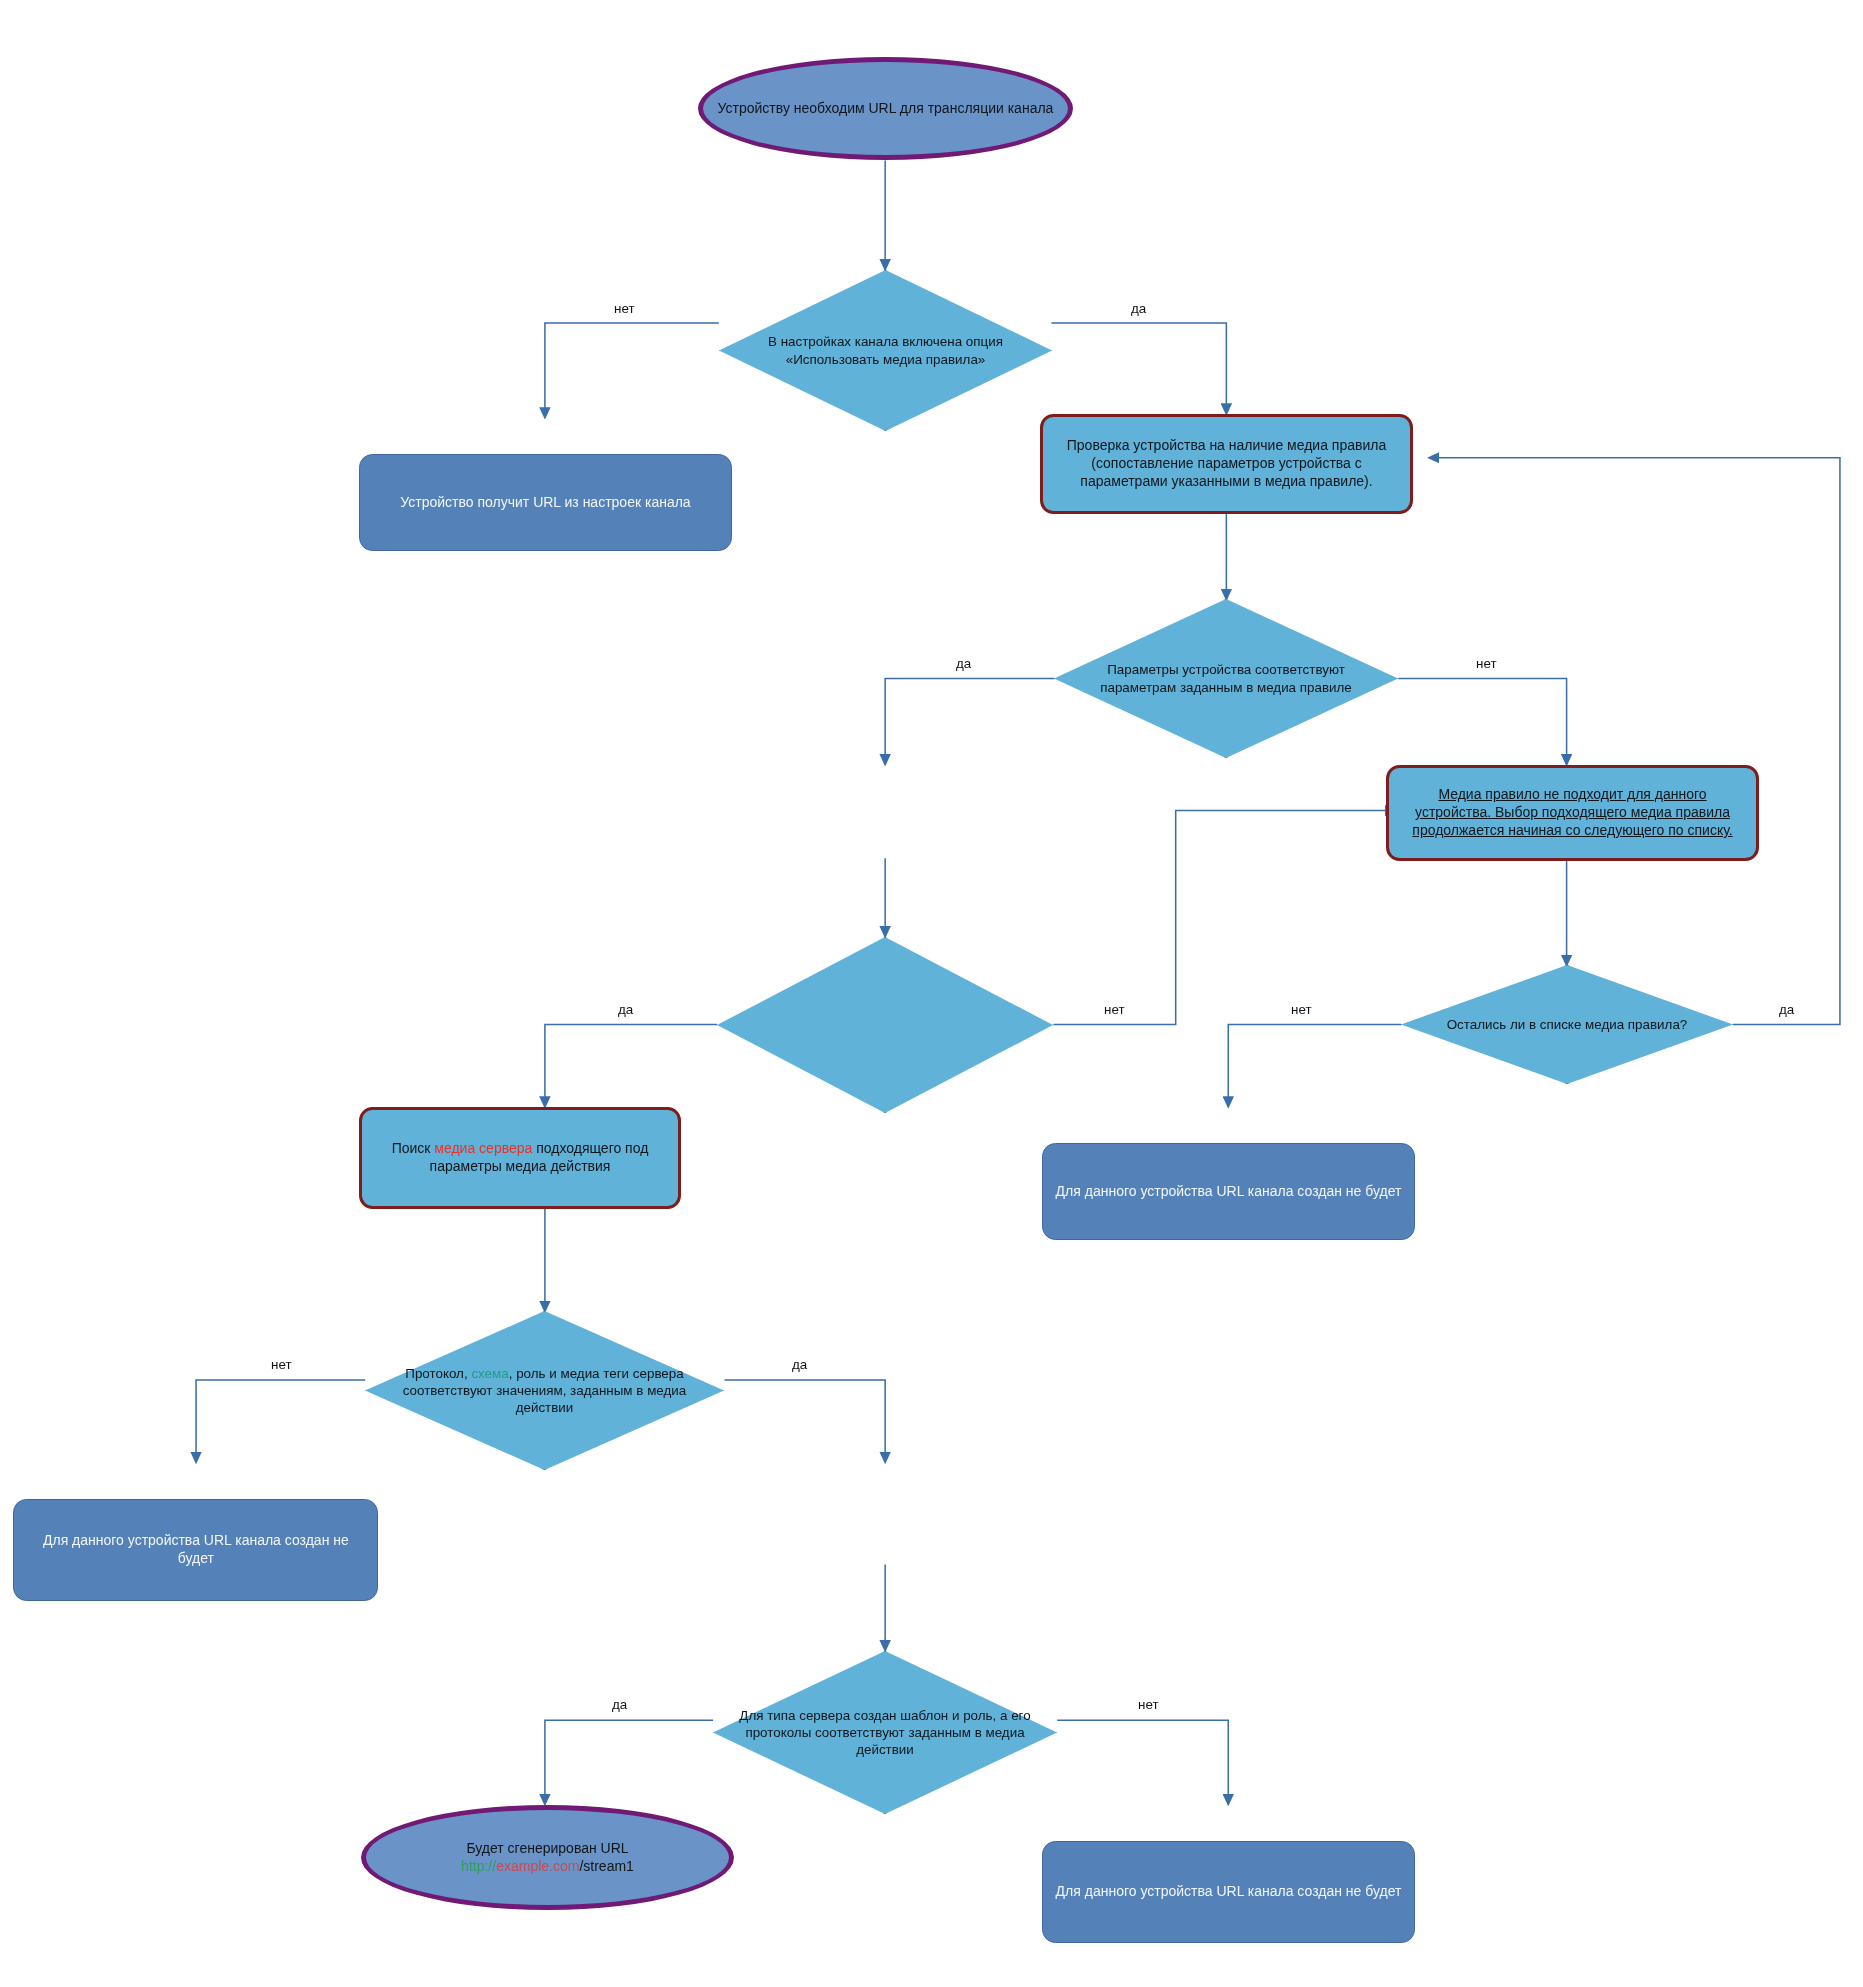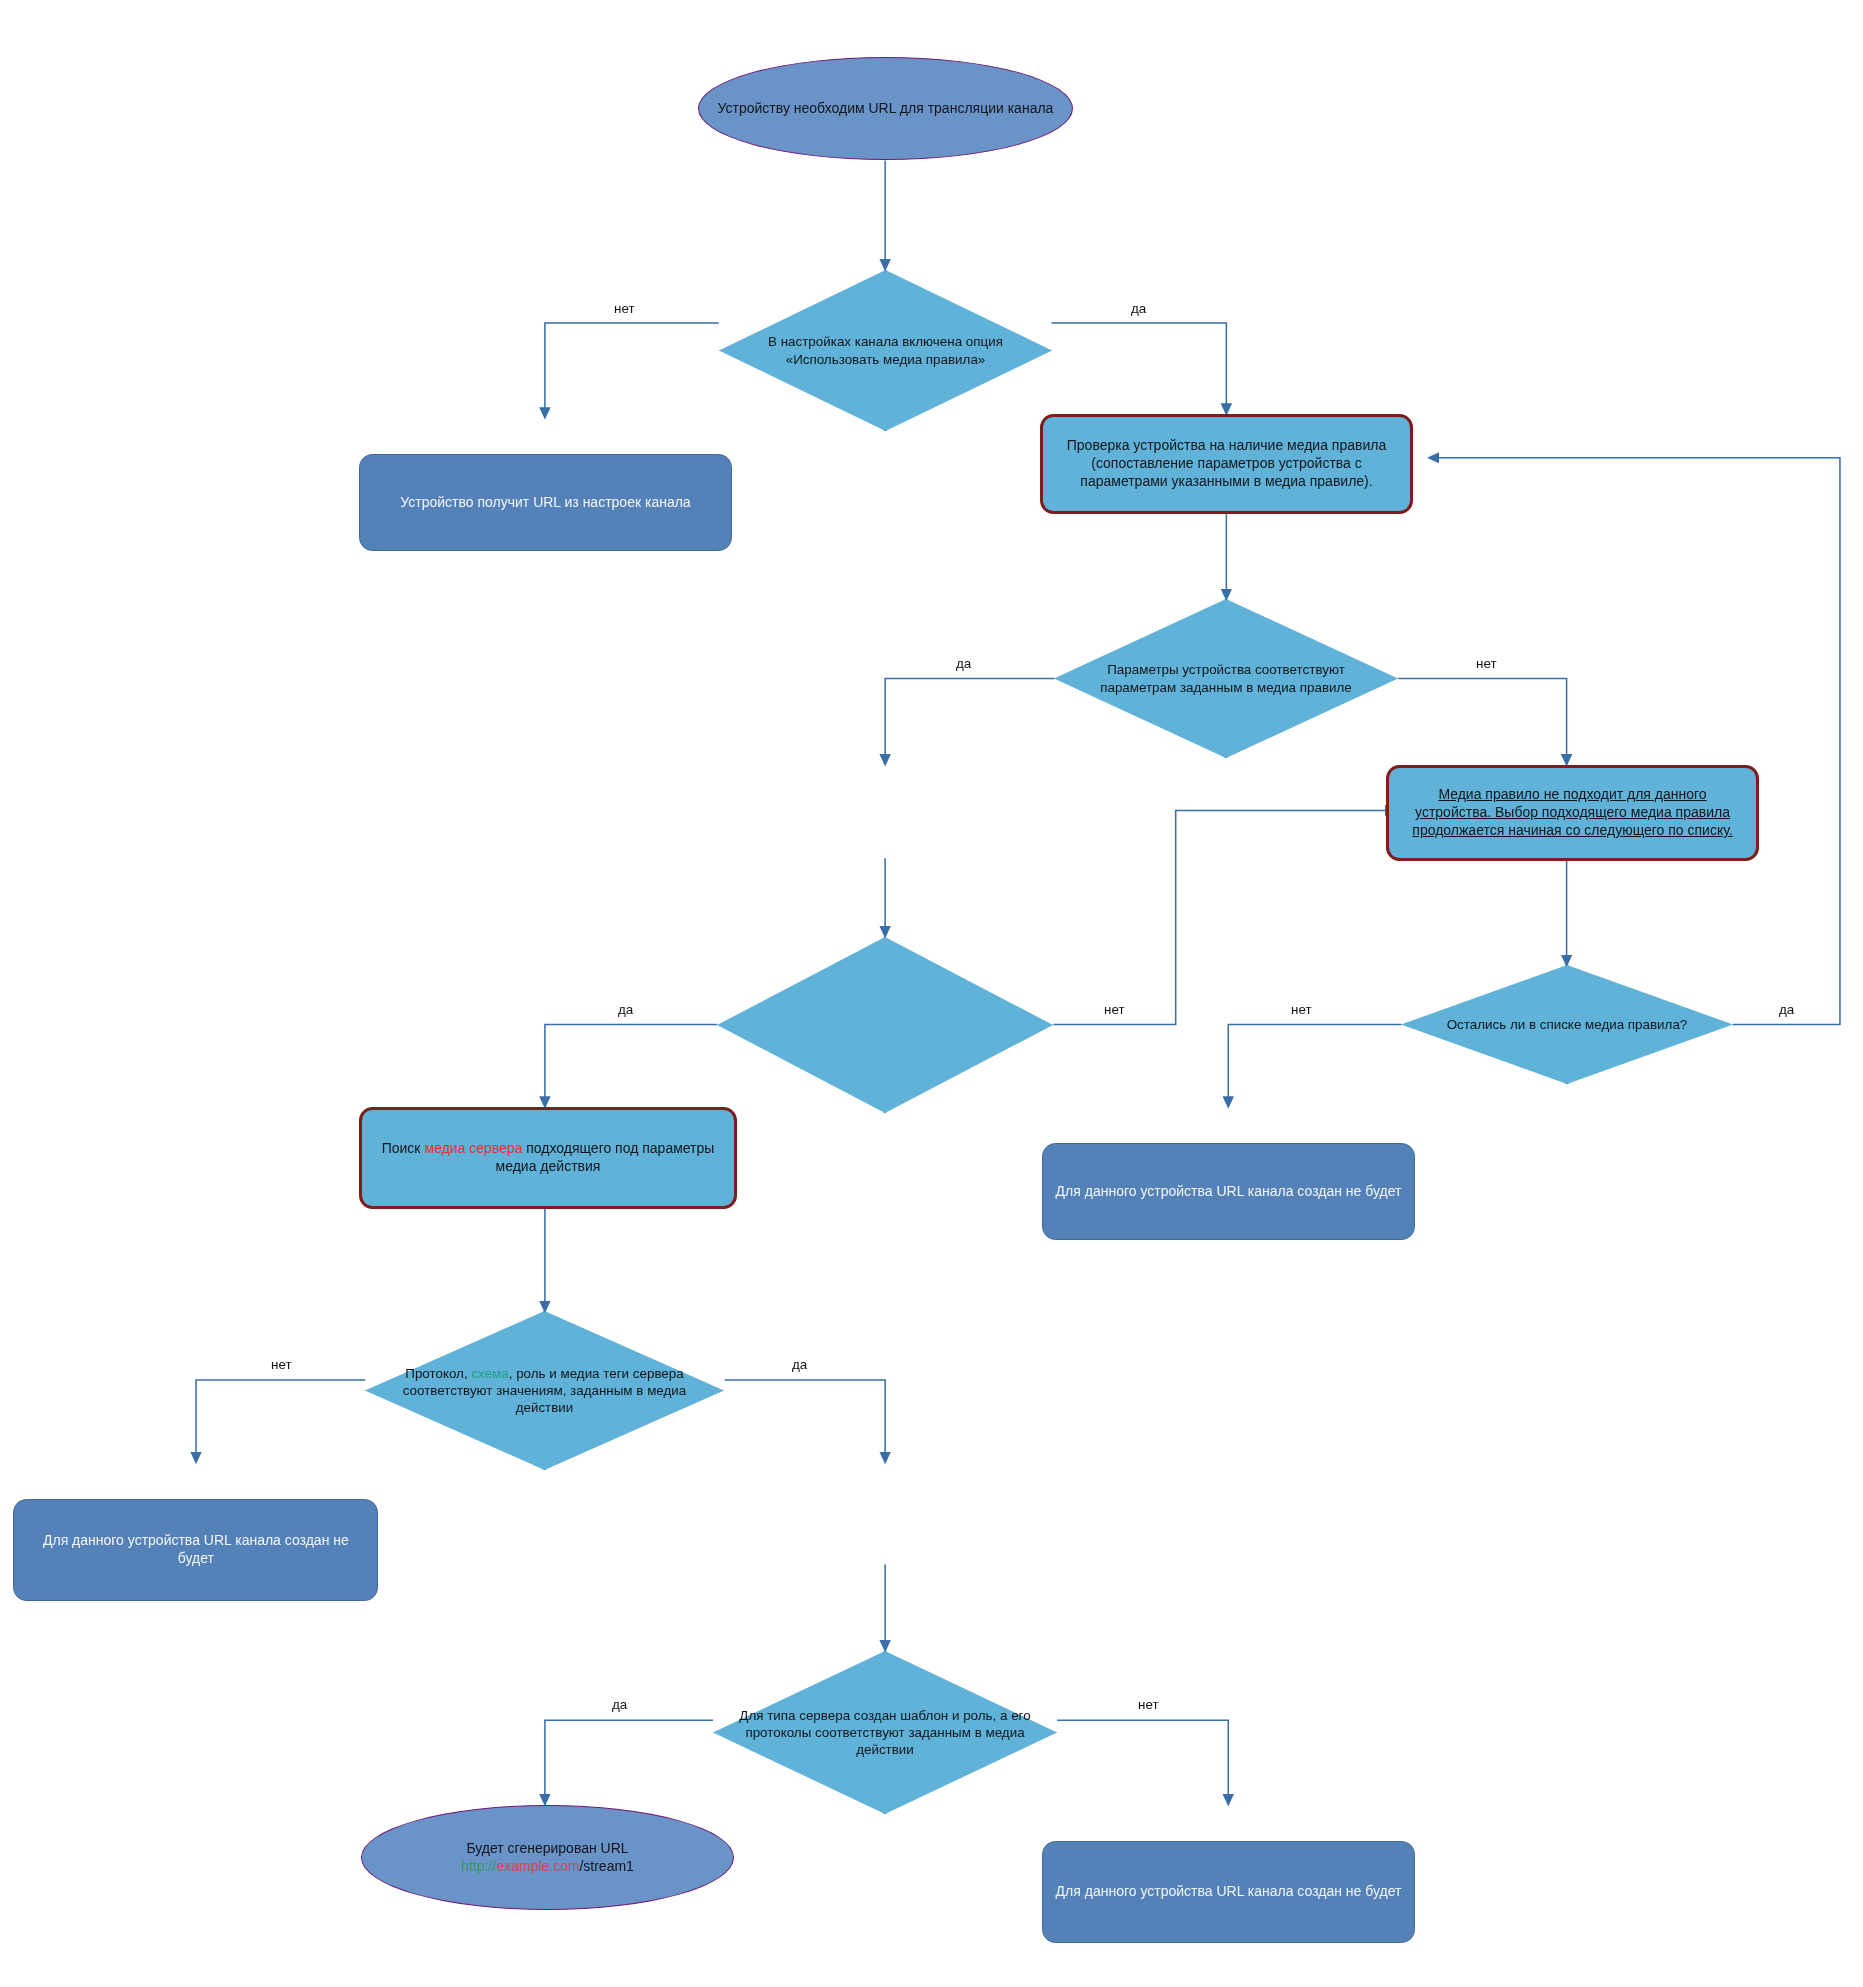--- a/index.html
+++ b/index.html
@@ -37,21 +37,21 @@
   }
   .node-text {
     display: block;
     width: 100%;
     padding: 0 9.6px;
     box-sizing: border-box;
   }
   
   .terminator {
     background: #6a93c8;
-    border: 1px solid #701a75;
+    border: 5px solid #701a75;
     border-radius: 50%;
     color: #10161c;
     font-size: 14px;
   }
   
   .process-light {
     background: #60b2d8;
     border: 3px solid #7f1d1d;
     border-radius: 13.4px;
     color: #10161c;
@@ -183,21 +183,21 @@
 
   <div class="node decision" style="left:717px; top:937px; width:336px; height:176px;">
     <span class="diamond-shape"></span>
   </div>
 
   <div class="node decision" style="left:1401px; top:965px; width:332px; height:119px;">
     <span class="diamond-shape"></span>
     <span class="node-text">Остались ли в списке медиа правила?</span>
   </div>
 
-  <div class="node process-light" style="left:359px; top:1107px; width:378px; height:102px;">
+  <div class="node process-light" style="left:359px; top:1107px; width:322px; height:102px;">
     <span class="node-text"><span>Поиск </span><span class="hl-red">медиа сервера</span><span> подходящего под параметры медиа действия</span></span>
   </div>
 
   <div class="node process-dark" style="left:1042px; top:1107px; width:373px; height:97px;">
     <span class="node-text">Для данного устройства URL канала создан не будет</span>
   </div>
 
   <div class="node decision" style="left:365px; top:1311px; width:359px; height:159px;">
     <span class="diamond-shape"></span>
     <span class="node-text"><span>Протокол, </span><span class="hl-teal">схема</span><span>, роль и медиа теги сервера соответствуют значениям, заданным в медиа действии</span></span>

